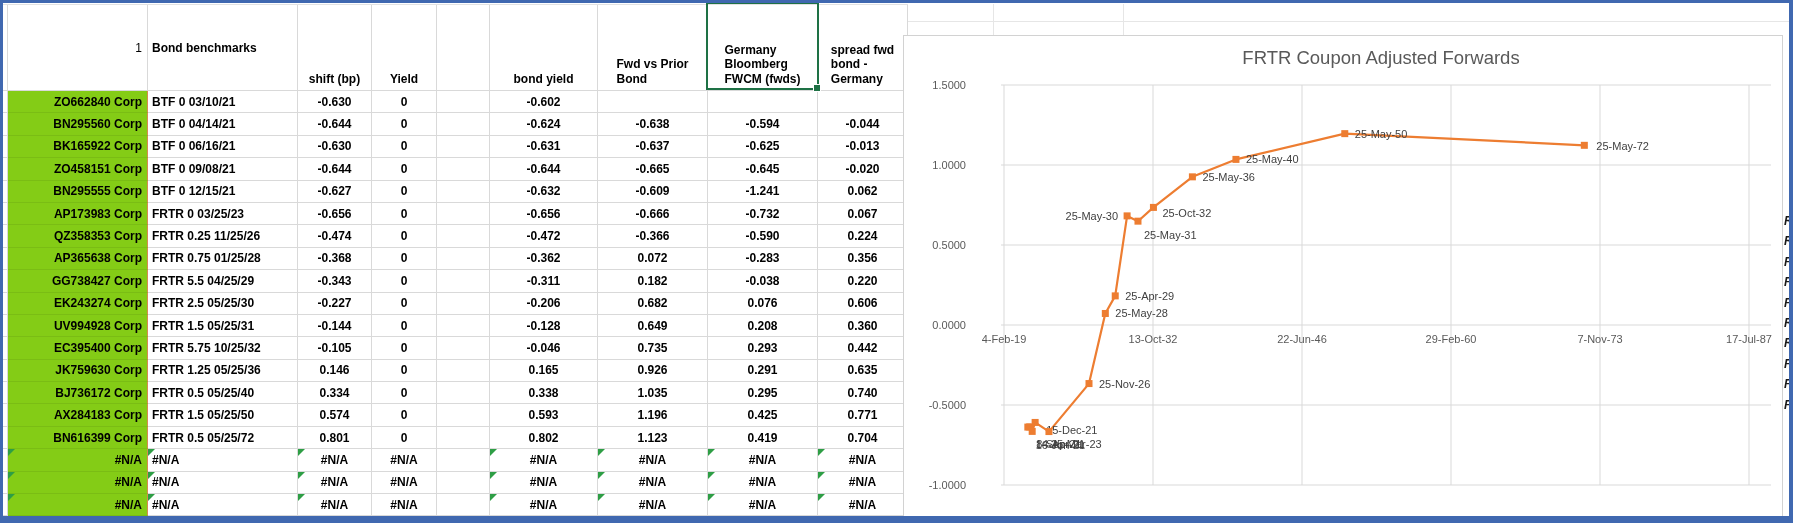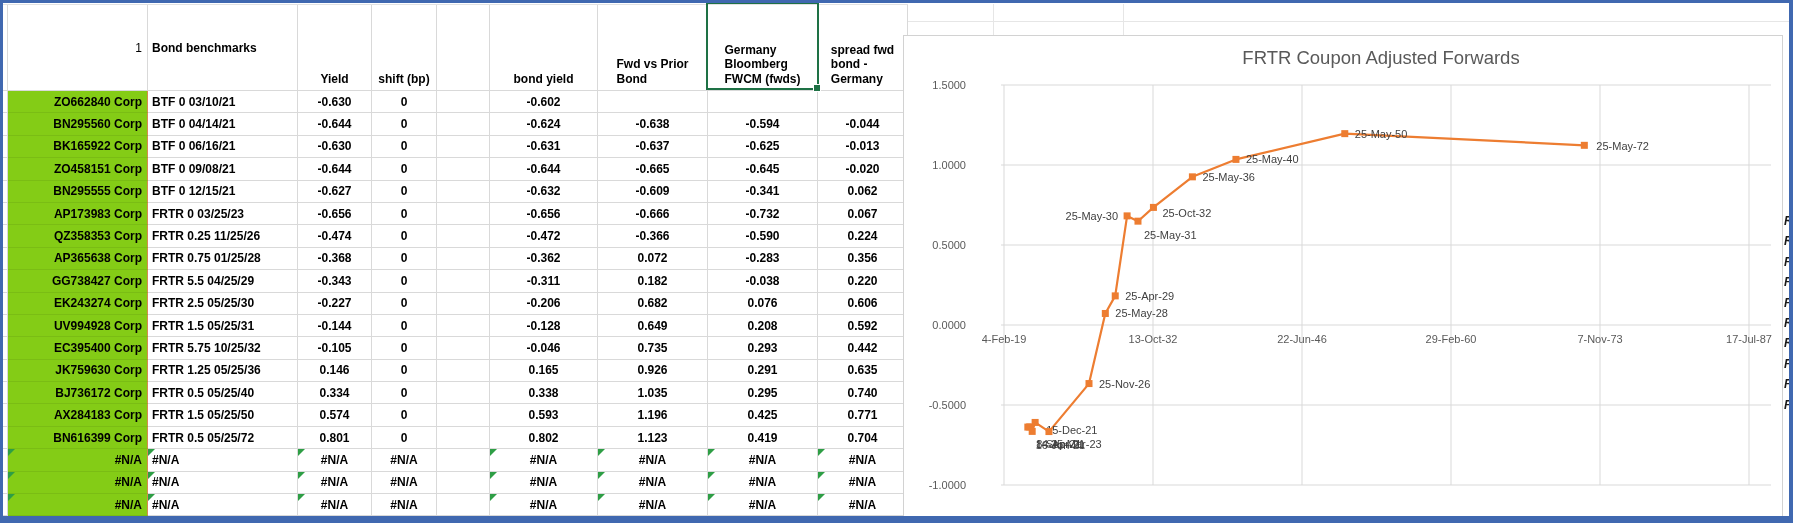--- a/index.html
+++ b/index.html
@@ -49,22 +49,22 @@
 <div id="root">
 
   <div class="stub" style="left:993px;top:4px;width:1px;height:31px;"></div>
   <div class="stub" style="left:1123px;top:4px;width:1px;height:31px;"></div>
   <div class="stub" style="left:908px;top:21px;width:881px;height:1px;"></div>
 
   <div id="sheet">
       <div class="cell "></div>
       <div class="cell al-r reg">1</div>
       <div class="cell al-l">Bond benchmarks</div>
+      <div class="cell hcell al-c">shift (bp)</div>
       <div class="cell hcell al-c">Yield</div>
-      <div class="cell hcell al-c">shift (bp)</div>
       <div class="cell "></div>
       <div class="cell hcell al-c">bond yield</div>
       <div class="cell hcell al-c">Fwd vs Prior
 Bond</div>
       <div class="cell hcell al-c">Germany
 Bloomberg
 FWCM (fwds)</div>
       <div class="cell hcell al-c">spread fwd
 bond -
 Germany</div>
@@ -109,21 +109,21 @@
       <div class="cell al-c">-0.645</div>
       <div class="cell al-c">-0.020</div>
       <div class="cell "></div>
       <div class="cell orange al-r">BN295555 Corp</div>
       <div class="cell al-l">BTF 0 12/15/21</div>
       <div class="cell al-c">-0.627</div>
       <div class="cell al-c">0</div>
       <div class="cell al-c"></div>
       <div class="cell al-c">-0.632</div>
       <div class="cell al-c">-0.609</div>
-      <div class="cell al-c">-0.341</div>
+      <div class="cell al-c">-1.241</div>
       <div class="cell al-c">0.062</div>
       <div class="cell "></div>
       <div class="cell orange al-r">AP173983 Corp</div>
       <div class="cell al-l">FRTR 0 03/25/23</div>
       <div class="cell al-c">-0.656</div>
       <div class="cell al-c">0</div>
       <div class="cell al-c"></div>
       <div class="cell al-c">-0.656</div>
       <div class="cell al-c">-0.666</div>
       <div class="cell al-c">-0.732</div>
@@ -170,21 +170,21 @@
       <div class="cell al-c">0.606</div>
       <div class="cell "></div>
       <div class="cell orange al-r">UV994928 Corp</div>
       <div class="cell al-l">FRTR 1.5 05/25/31</div>
       <div class="cell al-c">-0.144</div>
       <div class="cell al-c">0</div>
       <div class="cell al-c"></div>
       <div class="cell al-c">-0.128</div>
       <div class="cell al-c">0.649</div>
       <div class="cell al-c">0.208</div>
-      <div class="cell al-c">0.592</div>
+      <div class="cell al-c">0.360</div>
       <div class="cell "></div>
       <div class="cell orange al-r">EC395400 Corp</div>
       <div class="cell al-l">FRTR 5.75 10/25/32</div>
       <div class="cell al-c">-0.105</div>
       <div class="cell al-c">0</div>
       <div class="cell al-c"></div>
       <div class="cell al-c">-0.046</div>
       <div class="cell al-c">0.735</div>
       <div class="cell al-c">0.293</div>
       <div class="cell al-c">0.442</div>

